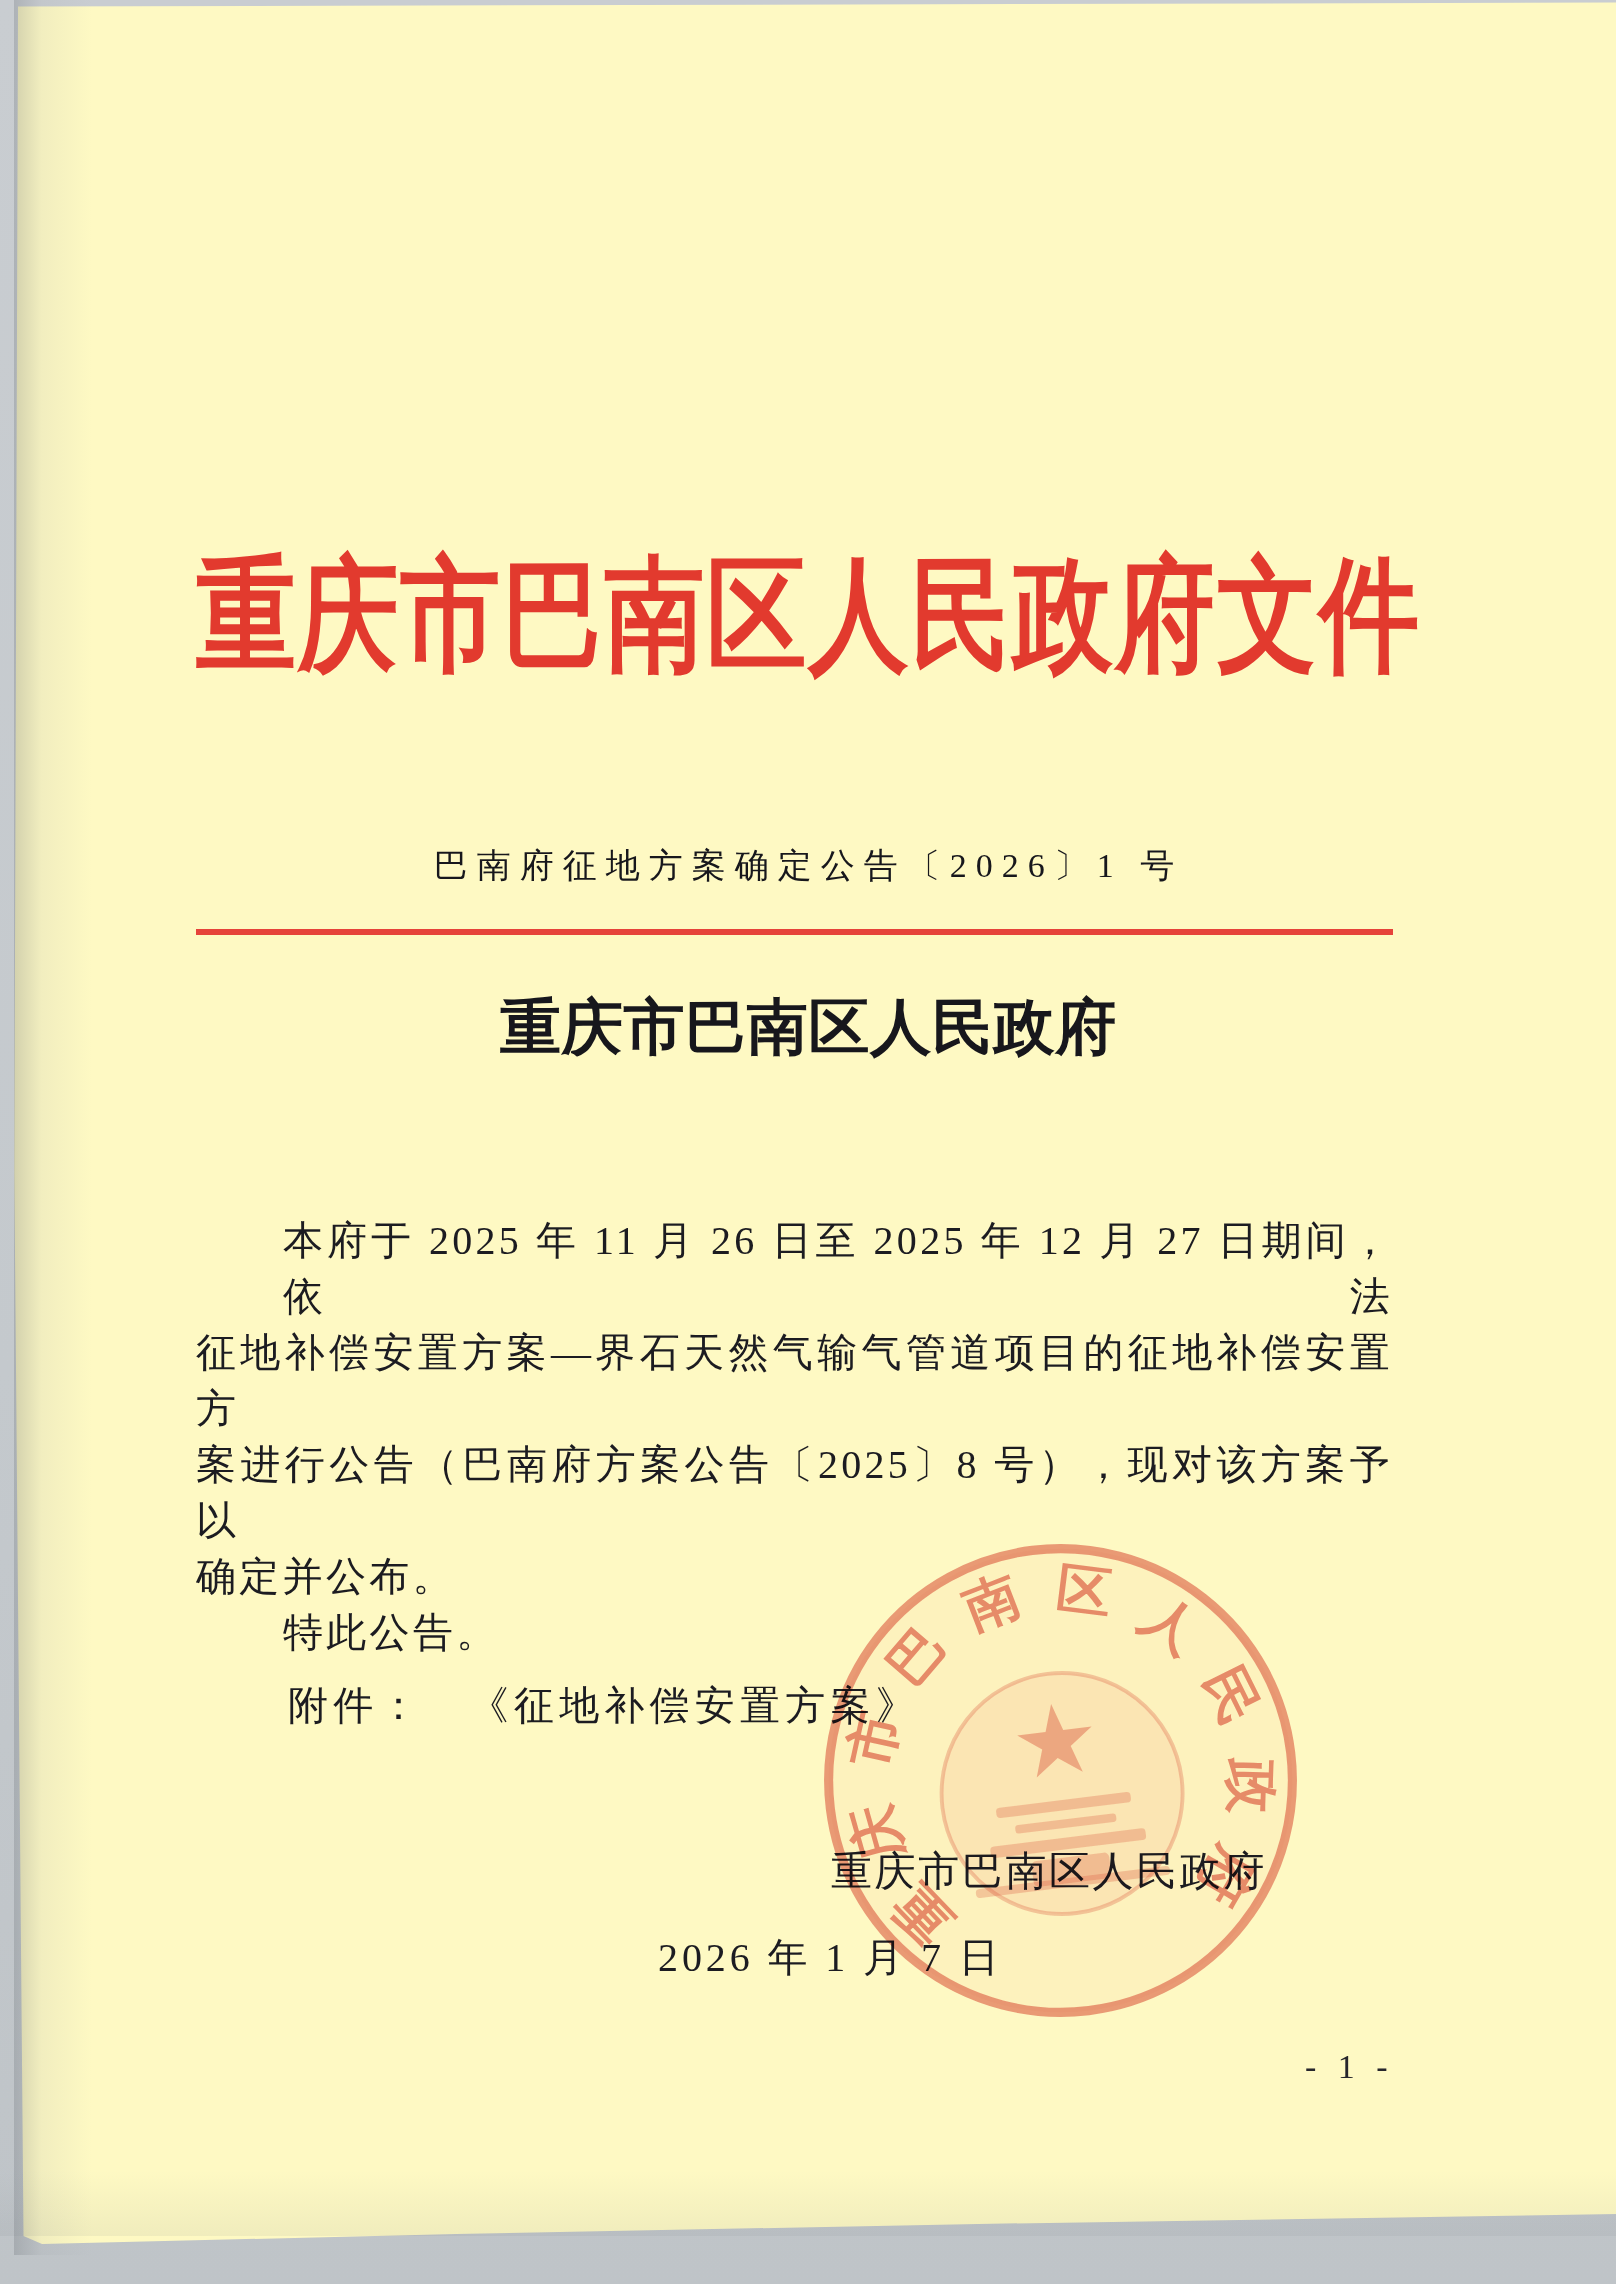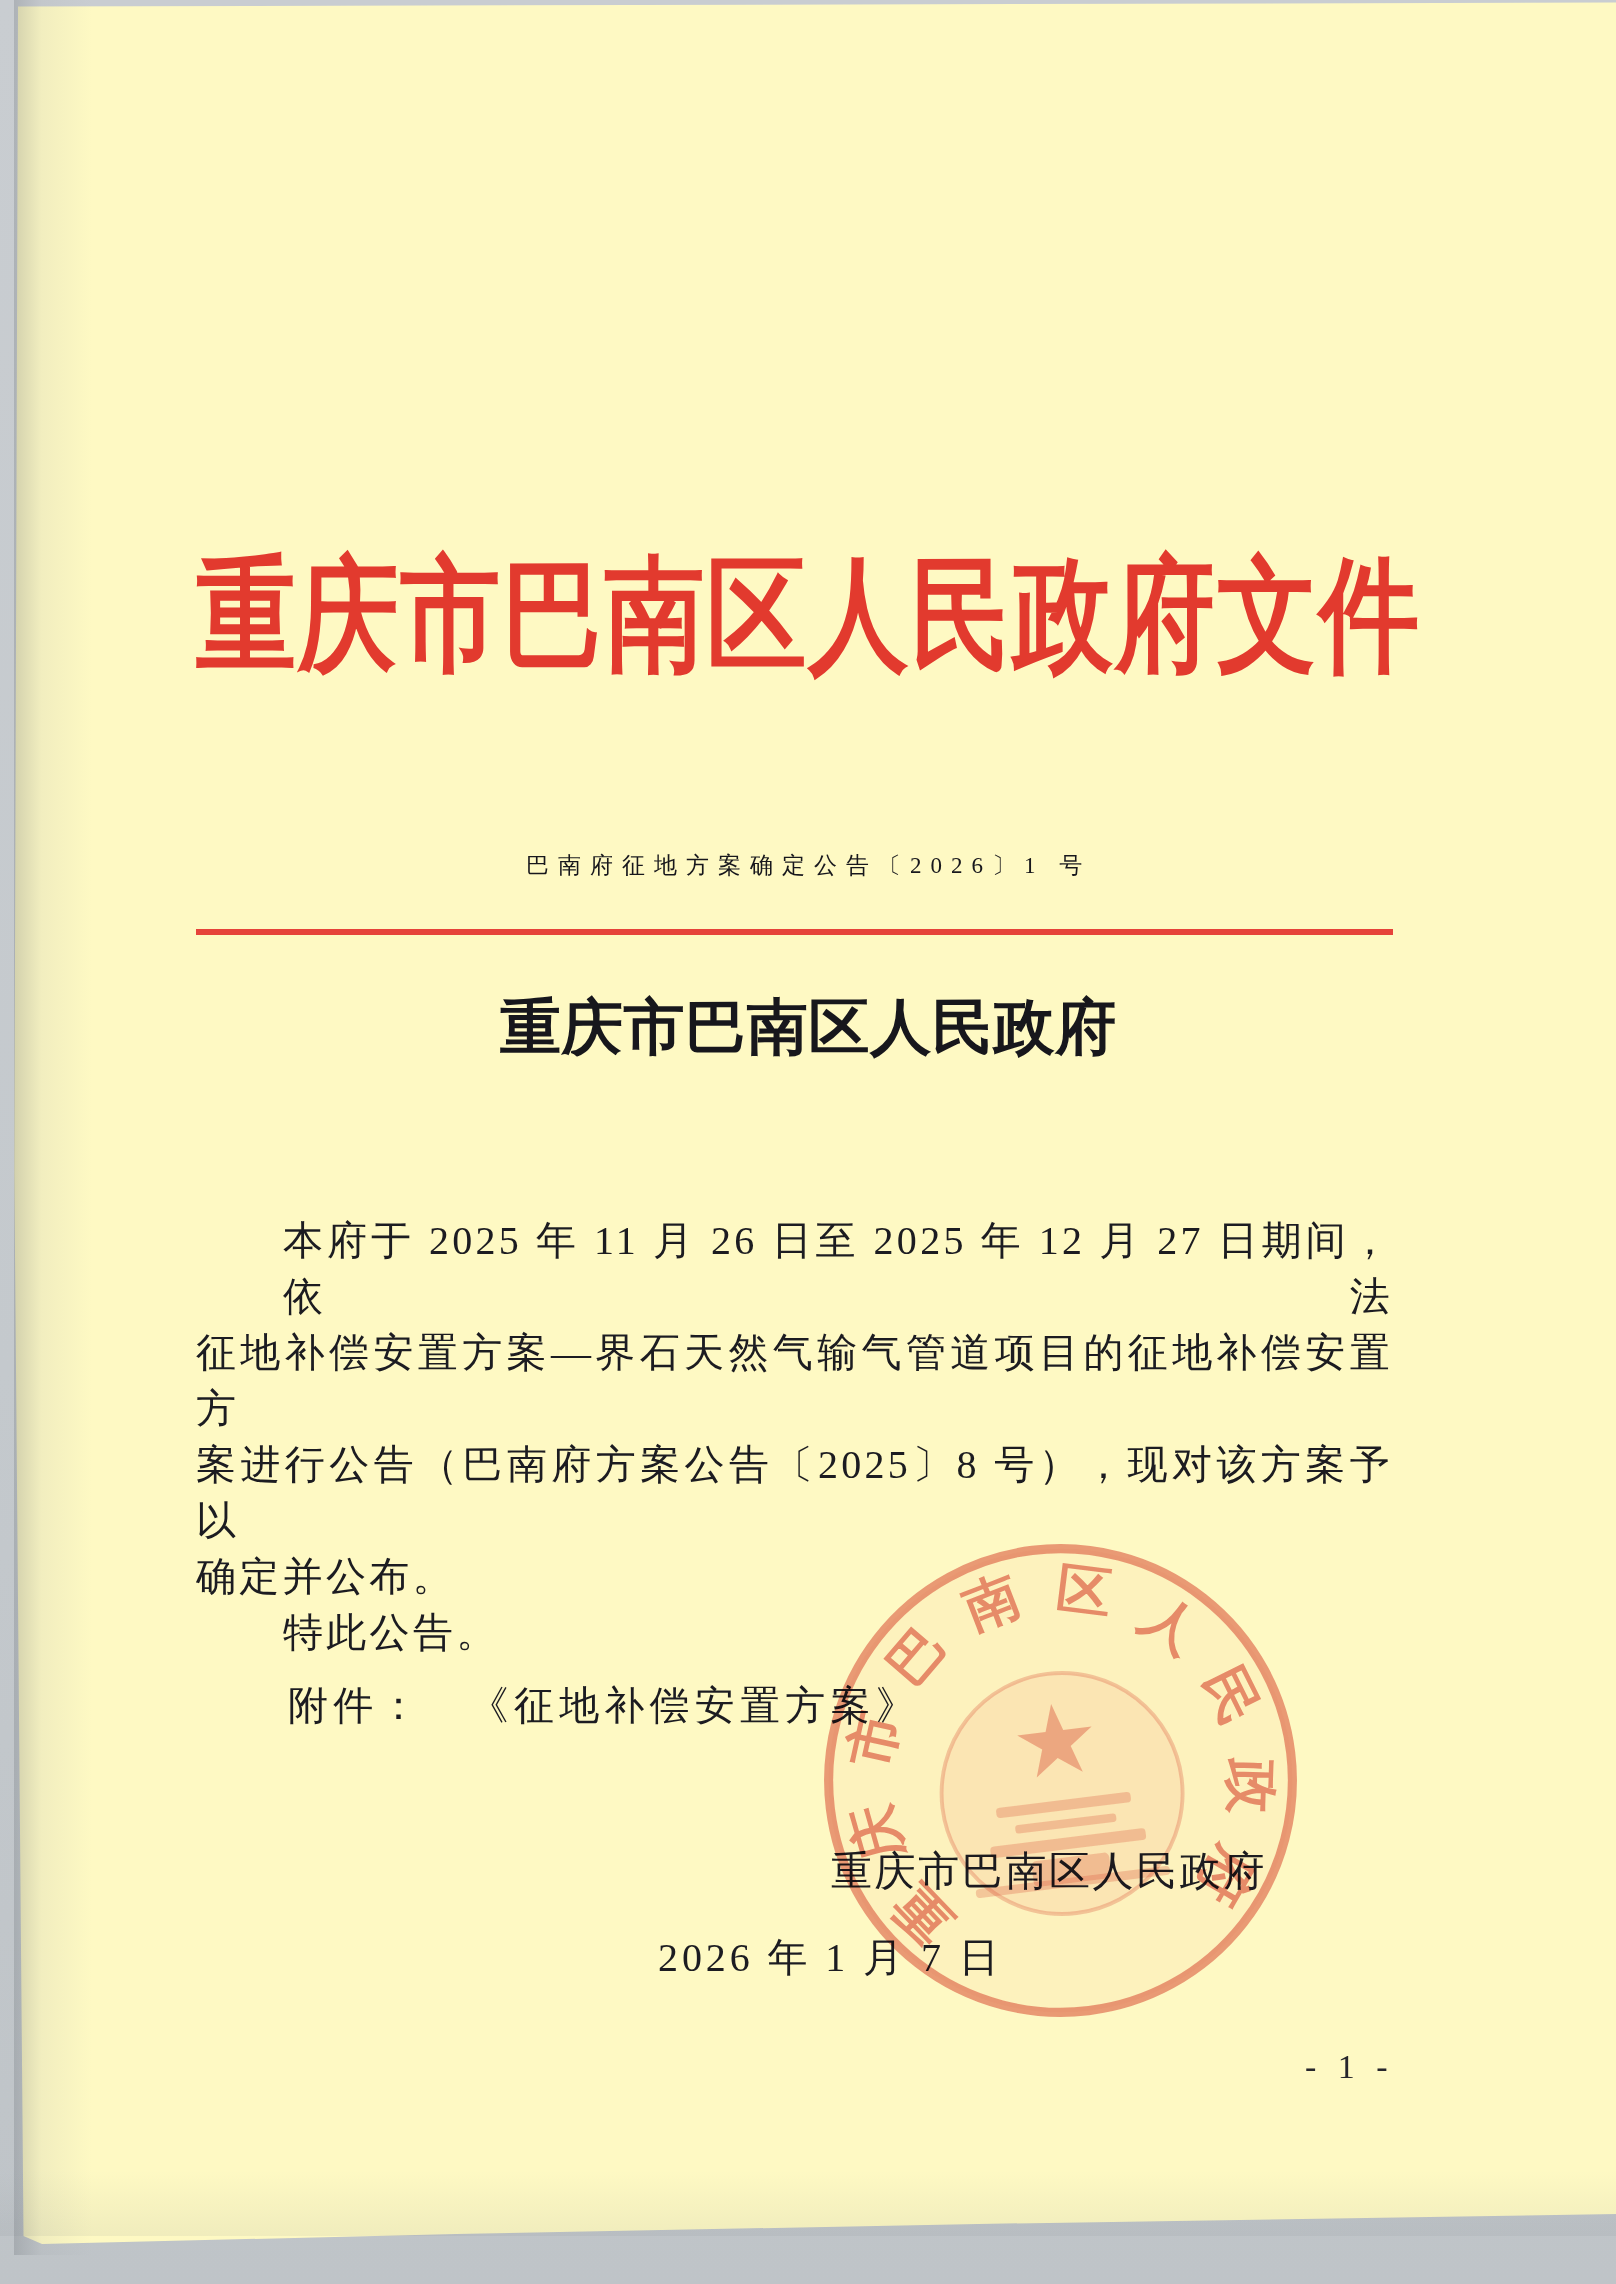--- a/index.html
+++ b/index.html
@@ -35,21 +35,21 @@
     text-align:center;white-space:nowrap;
     font-size:125px;line-height:130px;font-weight:900;
     letter-spacing:2.6px;
     color:#e23a2e;
   }
   .org-title .squeeze{display:inline-block;transform:scaleX(0.80);transform-origin:center;}
 
   .doc-number{
     position:absolute;left:0;top:847px;width:1617px;
     text-align:center;white-space:nowrap;
-    font-size:23px;line-height:37px;letter-spacing:9px;
+    font-size:34px;line-height:37px;letter-spacing:9px;
     color:#17171c;
   }
 
   .red-rule{
     position:absolute;left:196px;top:929px;width:1197px;height:5.9px;
     background:#e6433a;
   }
 
   
   .doc-title{

